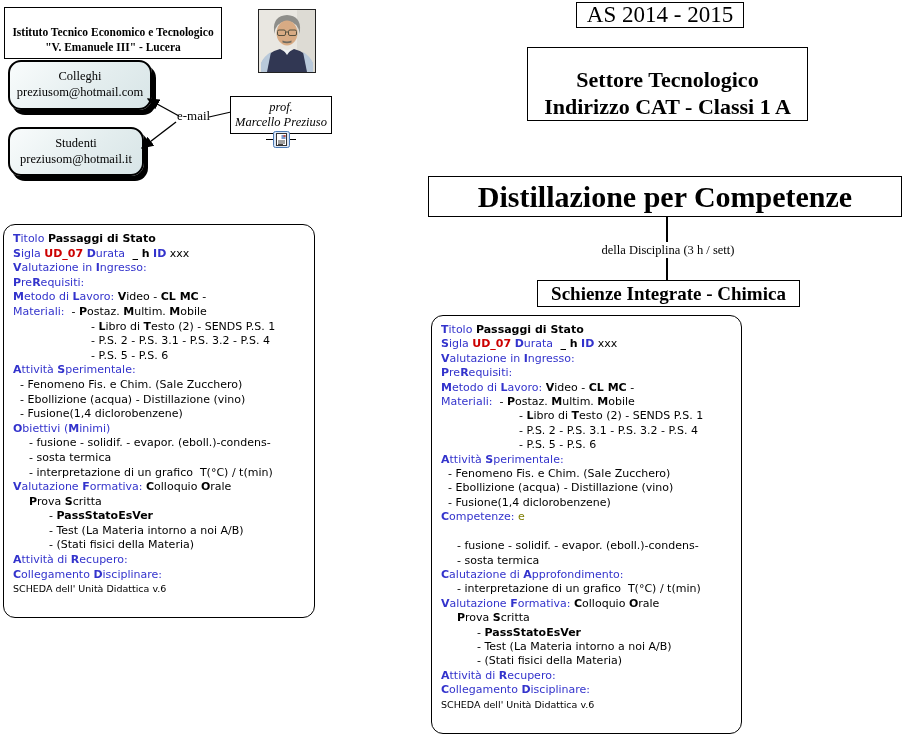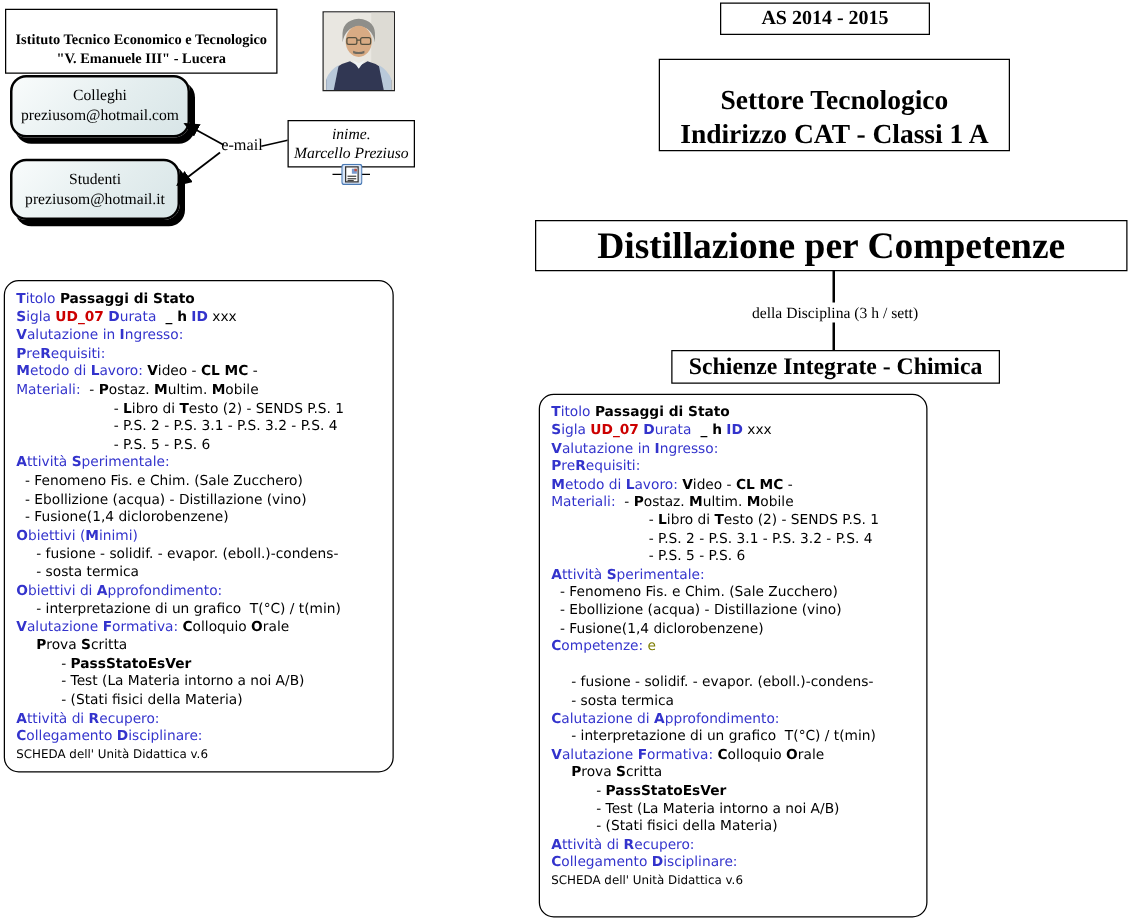--- a/index.html
+++ b/index.html
@@ -23,21 +23,21 @@
   #colleghi-box{left:8px;top:60px;width:140px;height:40px;padding-top:6px;}
   #studenti-box{left:8px;top:127px;width:132px;height:39px;padding-top:6px;}
 
   #email-label{left:177px;top:108px;font-size:13px;}
   #arrow-svg{left:132px;top:88px;}
 
   #prof-box{left:230px;top:96px;width:100px;height:33px;font-style:italic;font-size:12.5px;line-height:15px;padding-top:3px;}
   #icon-line{left:266px;top:139px;width:30px;height:1px;background:#000;}
   #doc-icon{left:273px;top:131px;width:17px;height:17px;}
 
-  #as-box{left:576px;top:2px;width:166px;height:24px;font-weight:bold;font-size:16px;line-height:24px;}
+  #as-box{left:576px;top:2px;width:166px;height:24px;font-weight:normal;font-size:23px;line-height:24px;}
   #sector-box{left:527px;top:47px;width:279px;height:54px;font-weight:bold;font-size:22px;line-height:27px;padding-top:18px;}
   #prog-box{left:428px;top:176px;width:472px;height:39px;font-weight:bold;font-size:30px;line-height:39px;}
   .vline{width:2px;background:#000;}
   #vline1{left:666px;top:216px;height:26px;}
   #subtitle{left:568px;top:243px;width:200px;font-size:12.5px;}
   #vline2{left:666px;top:258px;height:22px;}
   #subject-box{left:537px;top:280px;width:261px;height:25px;font-weight:bold;font-size:19px;line-height:25px;}
 
   .unit-card{
     border:1.5px solid #000;border-radius:12px;background:#fff;
@@ -95,21 +95,21 @@
     <marker id="ah" markerWidth="9" markerHeight="8" refX="8" refY="4" orient="auto">
       <polygon points="0,0 9,4 0,8" fill="#000"></polygon>
     </marker>
   </defs>
   <line x1="47" y1="28" x2="16" y2="11" stroke="#000" stroke-width="1.4" marker-end="url(#ah)"></line>
   <line x1="44" y1="34" x2="10" y2="60" stroke="#000" stroke-width="1.4" marker-end="url(#ah)"></line>
   <line x1="77" y1="29" x2="99" y2="24" stroke="#000" stroke-width="1.2"></line>
 </svg>
 
 <div class="abs bordered ctr" id="prof-box">
-  <div>inime.</div>
+  <div>prof.</div>
   <div>Marcello Preziuso</div>
 </div>
 
 <div class="abs" id="icon-line"></div>
 <svg class="abs" id="doc-icon" width="17" height="17" viewBox="0 0 17 17">
   <rect x="0.5" y="0.5" width="16" height="16" rx="2" fill="#d9e5f6" stroke="#4a7ab5" stroke-width="1"></rect>
   <rect x="3.5" y="2.5" width="10" height="12" fill="#ffffff" stroke="#333" stroke-width="1"></rect>
   <rect x="8.5" y="4" width="4" height="4" fill="#7a9ad0"></rect>
   <rect x="10.5" y="4" width="2" height="2" fill="#c05040"></rect>
   <rect x="5" y="9.5" width="7" height="1" fill="#444"></rect>
@@ -141,21 +141,20 @@
     <div class="cline" style="padding-left: 78px;"><span class="t-k">- </span><span class="t-k t-bold">L</span><span class="t-k">ibro di </span><span class="t-k t-bold">T</span><span class="t-k">esto (2) - SENDS P.S. 1</span></div>
     <div class="cline" style="padding-left: 78px;"><span class="t-k">- P.S. 2 - P.S. 3.1 - P.S. 3.2 - P.S. 4</span></div>
     <div class="cline" style="padding-left: 78px;"><span class="t-k">- P.S. 5 - P.S. 6</span></div>
     <div class="cline"><span class="t-b t-bold">A</span><span class="t-b">ttività </span><span class="t-b t-bold">S</span><span class="t-b">perimentale:</span></div>
     <div class="cline" style="padding-left: 7px;"><span class="t-k">- Fenomeno Fis. e Chim. (Sale Zucchero)</span></div>
     <div class="cline" style="padding-left: 7px;"><span class="t-k">- Ebollizione (acqua) - Distillazione (vino)</span></div>
     <div class="cline" style="padding-left: 7px;"><span class="t-k">- Fusione(1,4 diclorobenzene)</span></div>
     <div class="cline"><span class="t-b t-bold">O</span><span class="t-b">biettivi (</span><span class="t-b t-bold">M</span><span class="t-b">inimi)</span></div>
     <div class="cline" style="padding-left: 16px;"><span class="t-k">- fusione - solidif. - evapor. (eboll.)-condens-</span></div>
     <div class="cline" style="padding-left: 16px;"><span class="t-k">- sosta termica</span></div>
-    <div class="cline"><span class="t-b t-bold">O</span><span class="t-b">biettivi di </span><span class="t-b t-bold">A</span><span class="t-b">pprofondimento:</span></div>
     <div class="cline" style="padding-left: 16px;"><span class="t-k">- interpretazione di un grafico  T(°C) / t(min)</span></div>
     <div class="cline"><span class="t-b t-bold">V</span><span class="t-b">alutazione </span><span class="t-b t-bold">F</span><span class="t-b">ormativa: </span><span class="t-k t-bold">C</span><span class="t-k">olloquio </span><span class="t-k t-bold">O</span><span class="t-k">rale</span></div>
     <div class="cline" style="padding-left: 16px;"><span class="t-k t-bold">P</span><span class="t-k">rova </span><span class="t-k t-bold">S</span><span class="t-k">critta</span></div>
     <div class="cline" style="padding-left: 36px;"><span class="t-k">- </span><span class="t-k t-bold">PassStatoEsVer</span></div>
     <div class="cline" style="padding-left: 36px;"><span class="t-k">- Test (La Materia intorno a noi A/B)</span></div>
     <div class="cline" style="padding-left: 36px;"><span class="t-k">- (Stati fisici della Materia)</span></div>
     <div class="cline"><span class="t-b t-bold">A</span><span class="t-b">ttività di </span><span class="t-b t-bold">R</span><span class="t-b">ecupero:</span></div>
     <div class="cline"><span class="t-b t-bold">C</span><span class="t-b">ollegamento </span><span class="t-b t-bold">D</span><span class="t-b">isciplinare:</span></div>
     <div class="cline sm"><span class="t-k">SCHEDA dell' Unità Didattica v.6</span></div>
   </div>

